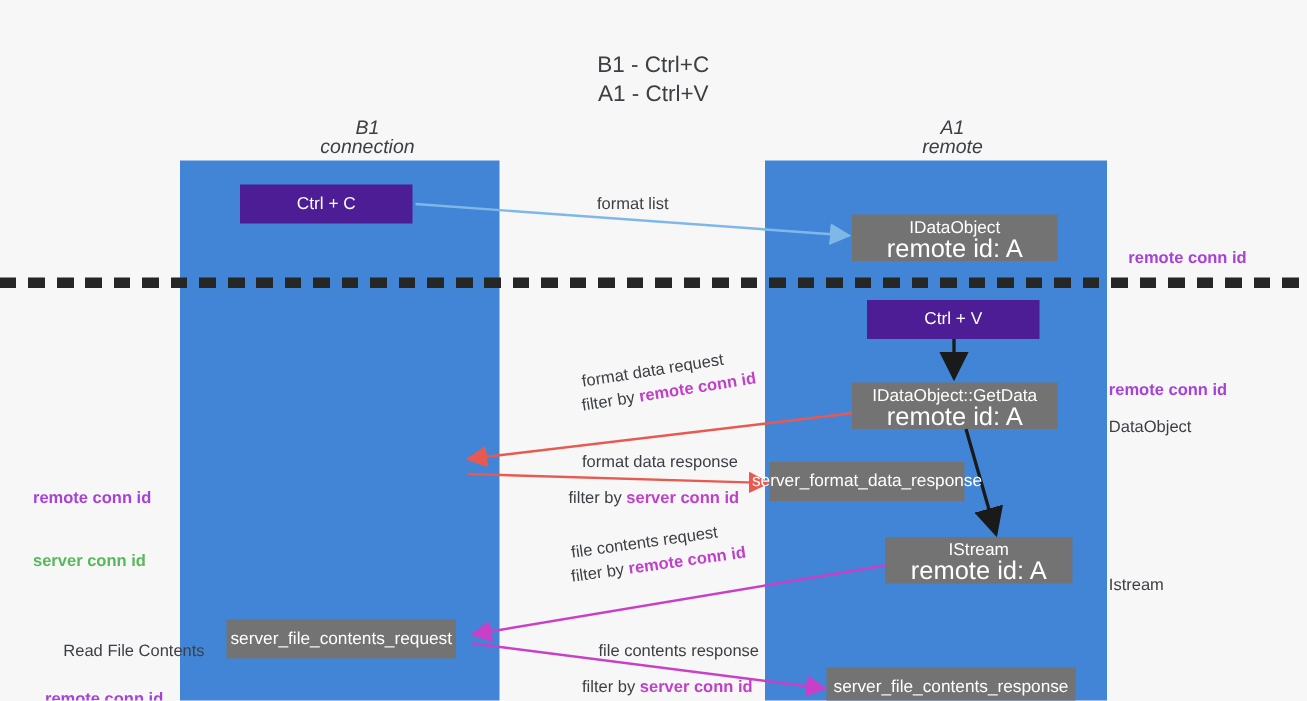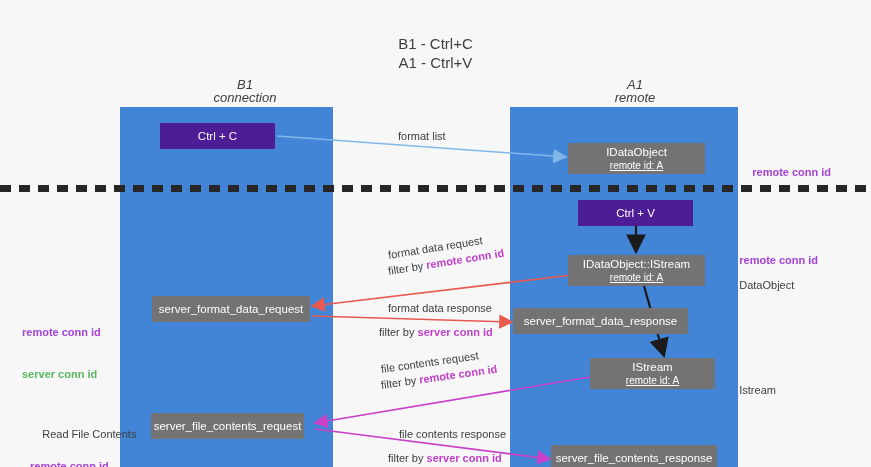--- a/index.html
+++ b/index.html
@@ -58,21 +58,21 @@
     align-items: center;
     justify-content: center;
     color: #ffffff;
     font-size: 11.5px;
     line-height: 14px;
     text-align: center;
     white-space: pre;
   }
   .node.green { background: #4c1d95; }
   .node.orange { background: #737373; }
-  .node .ln2 { font-size: 10px; text-decoration: underline; }
+  .node .ln2 { font-size: 17px; }
 
   
   .dashline {
     left: 0;
     top: 157px;
     width: 871px;
     height: 7px;
     background-image: repeating-linear-gradient(
         to right,
         #262626 0px, #262626 11px,
@@ -163,29 +163,26 @@
   <div class="abs node orange" style="left:568px; top:115px; width:137px; height:31px;">
     <div>IDataObject</div>
     <div class="ln2">remote id: A</div>
   </div>
 
   <div class="abs node green" style="left:578px; top:172px; width:115px; height:26px;">
     <div>Ctrl + V</div>
   </div>
 
   <div class="abs node orange" style="left:568px; top:227px; width:137px; height:31px;">
-    <div>IDataObject::IStream</div>
+    <div>IDataObject::GetData</div>
     <div class="ln2">remote id: A</div>
   </div>
 
-  <div class="abs node orange" style="left:152px; top:268px; width:158px; height:26px;">
-    <div>server_format_data_request</div>
-  </div>
-
-  <div class="abs node orange" style="left:513px; top:280px; width:175px; height:26px;">
+
+  <div class="abs node orange" style="left:513px; top:280px; width:130px; height:26px;">
     <div>server_format_data_response</div>
   </div>
 
   <div class="abs node orange" style="left:590px; top:330px; width:125px; height:31px;">
     <div>IStream</div>
     <div class="ln2">remote id: A</div>
   </div>
 
   <div class="abs node orange" style="left:151px; top:385px; width:153px; height:26px;">
     <div>server_file_contents_request</div>

